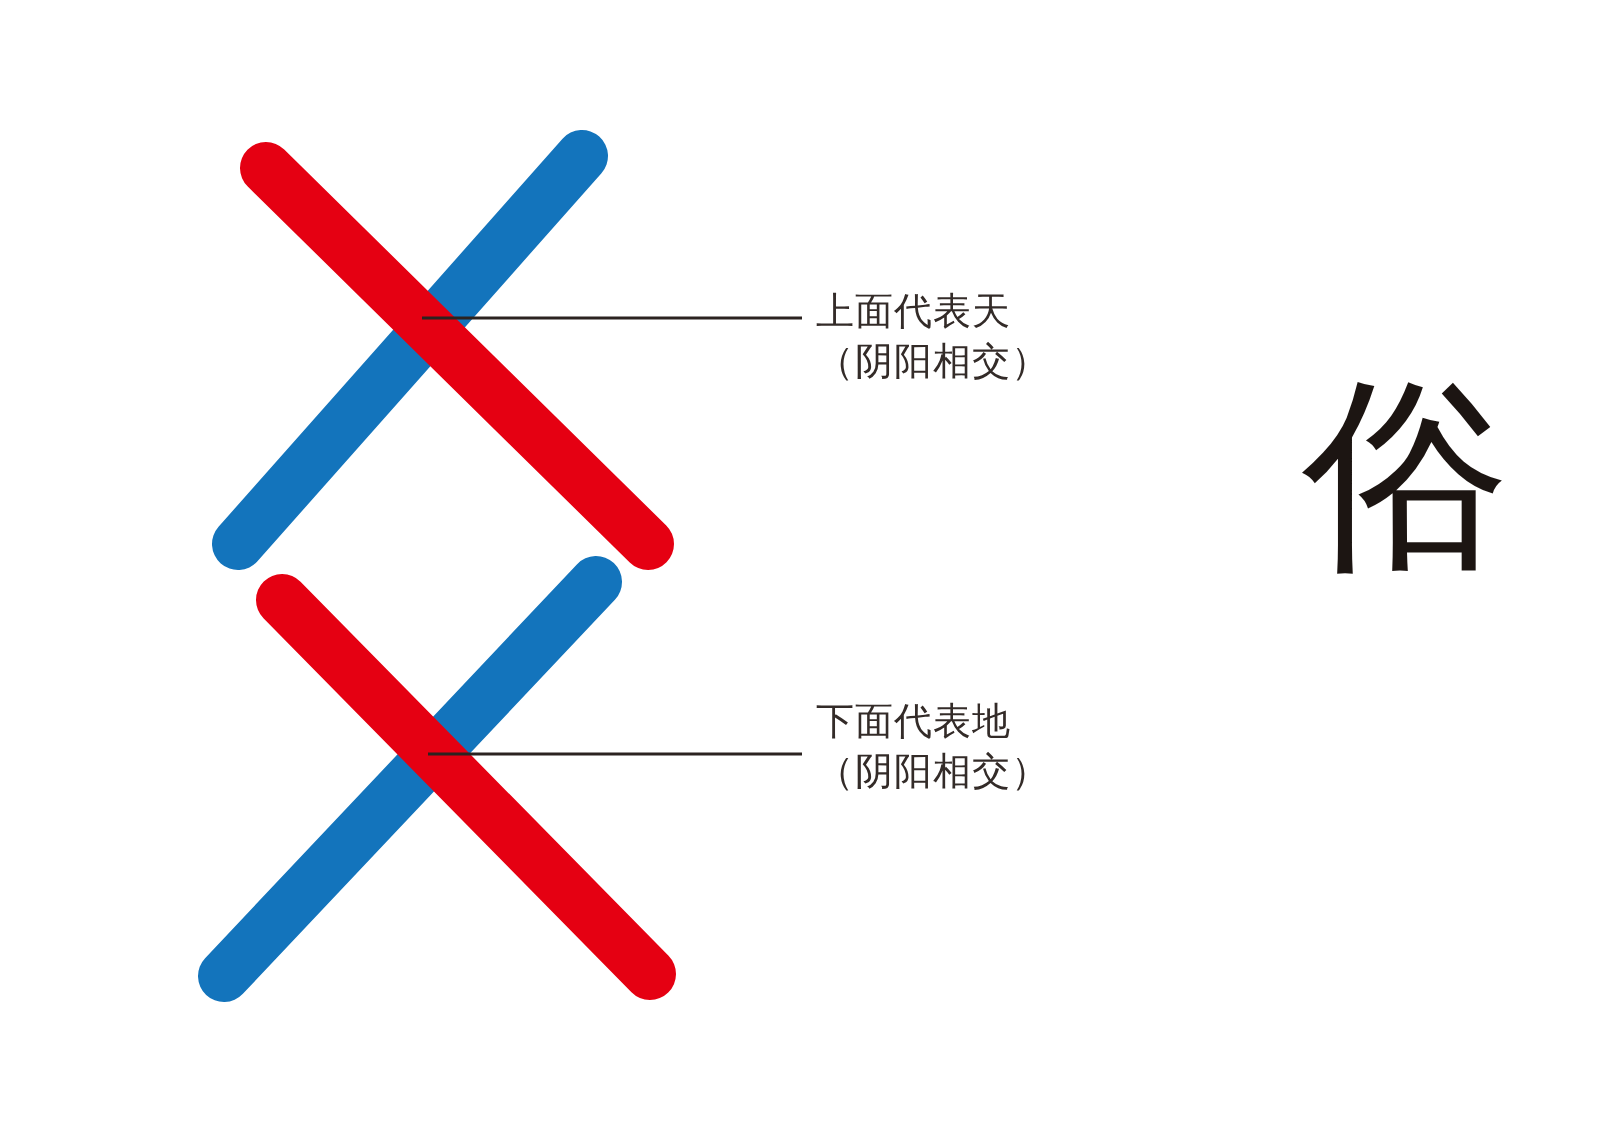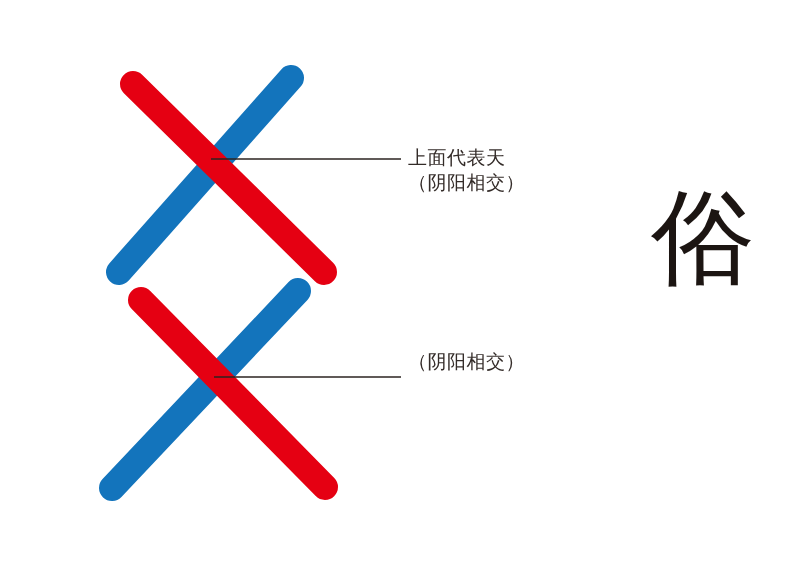--- a/index.html
+++ b/index.html
@@ -33,20 +33,21 @@
     letter-spacing: 0.5px;
     font-family: "DejaVu Sans", "Liberation Sans", sans-serif;
   }
   .annotation .line1,
   .annotation .line2 {
     display: block;
   }
   #annotation-heaven {
     left: 408px;
     top: 145px;
+    font-family: Liberation Mono, monospace;
   }
   #annotation-earth {
     left: 408px;
     top: 349px;
   }
   #character-display {
     position: absolute;
     left: 648px;
     top: 178px;
     width: 110px;
@@ -78,18 +79,19 @@
     <line id="leader-0" stroke-width="1.4" x1="211" y1="159" x2="401" y2="159" stroke="#2b2320"></line>
     <line id="leader-1" stroke-width="1.4" x1="214" y1="377" x2="401" y2="377" stroke="#2b2320"></line>
   </svg>
 
   <div class="annotation" id="annotation-heaven" style="color: rgb(51, 43, 40);">
     <span class="line1">上面代表天</span>
     <span class="line2">（阴阳相交）</span>
   </div>
 
   <div class="annotation" id="annotation-earth" style="color: rgb(51, 43, 40);">
+    <span class="line1">下面代表地</span>
     <span class="line2">（阴阳相交）</span>
   </div>
 
   <div id="character-display" style="color: rgb(28, 21, 18);">俗</div>
 
 </div>
 
 </body></html>

